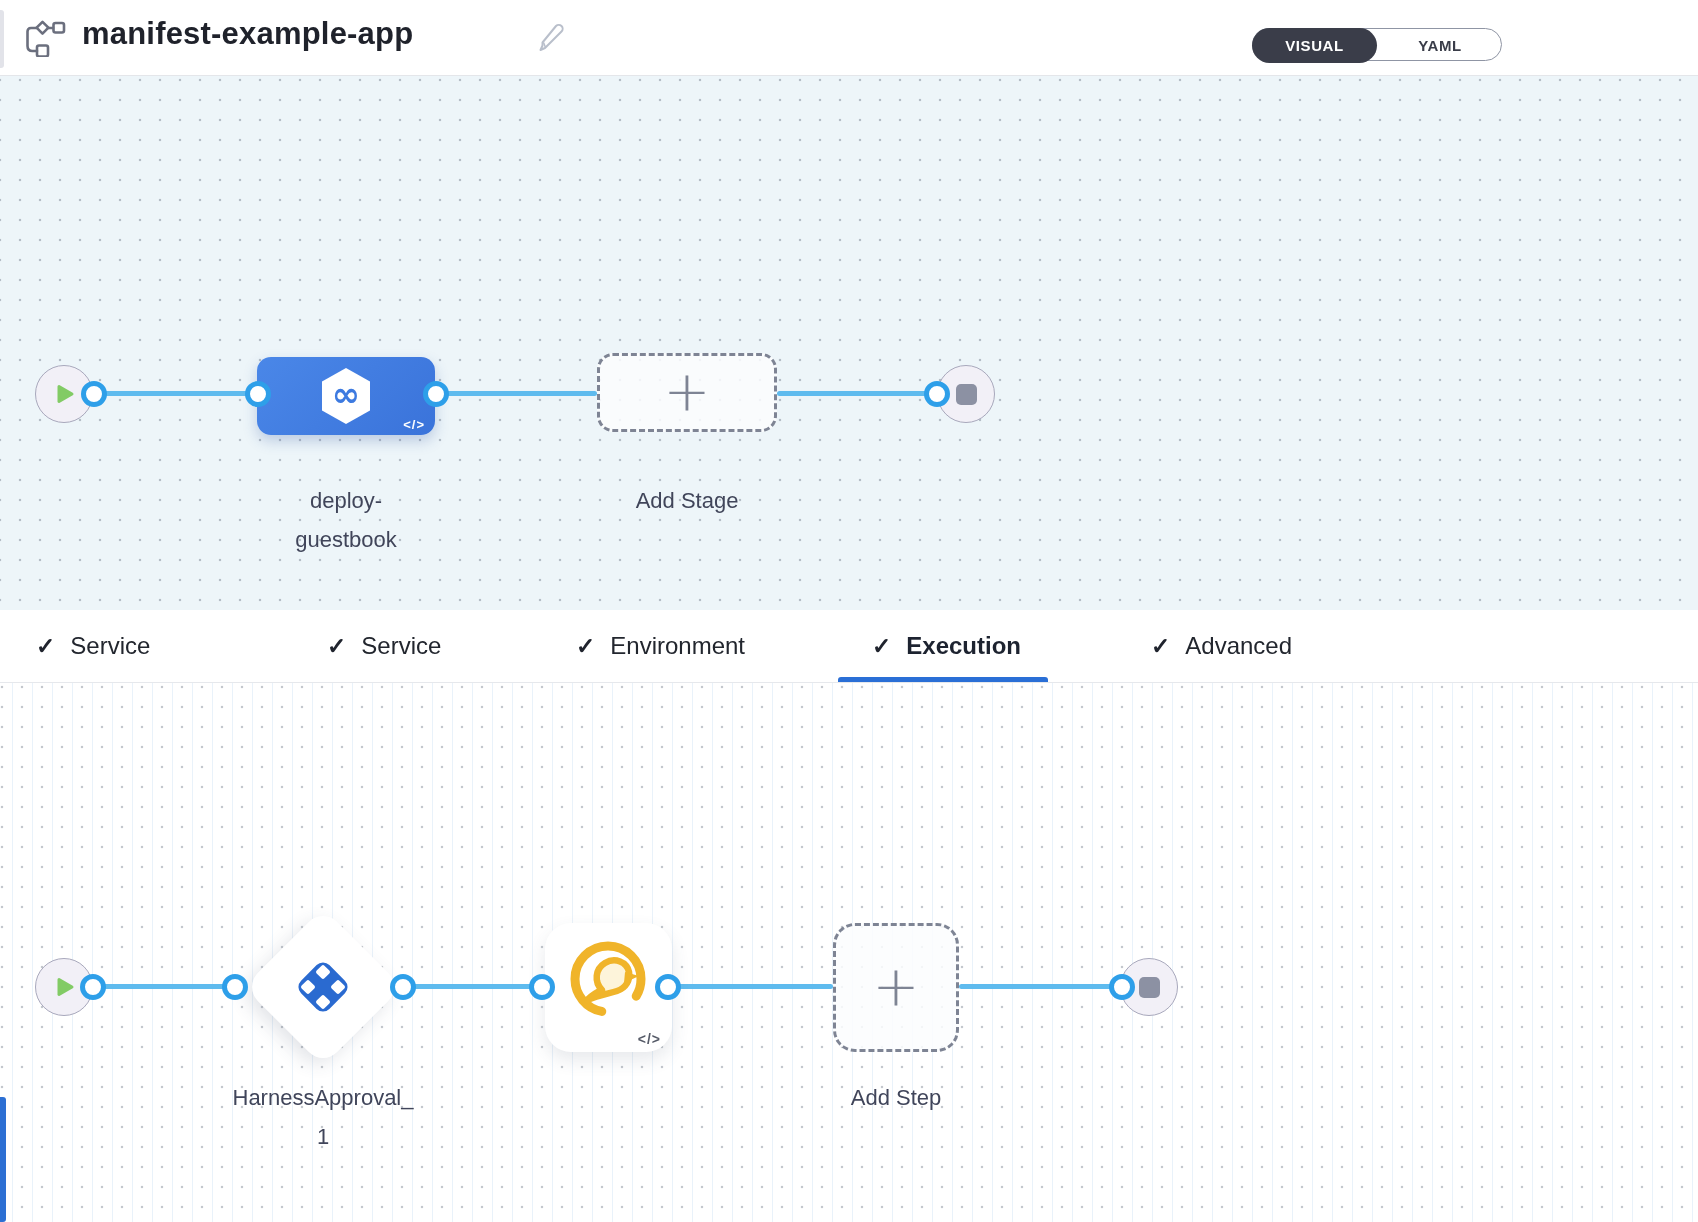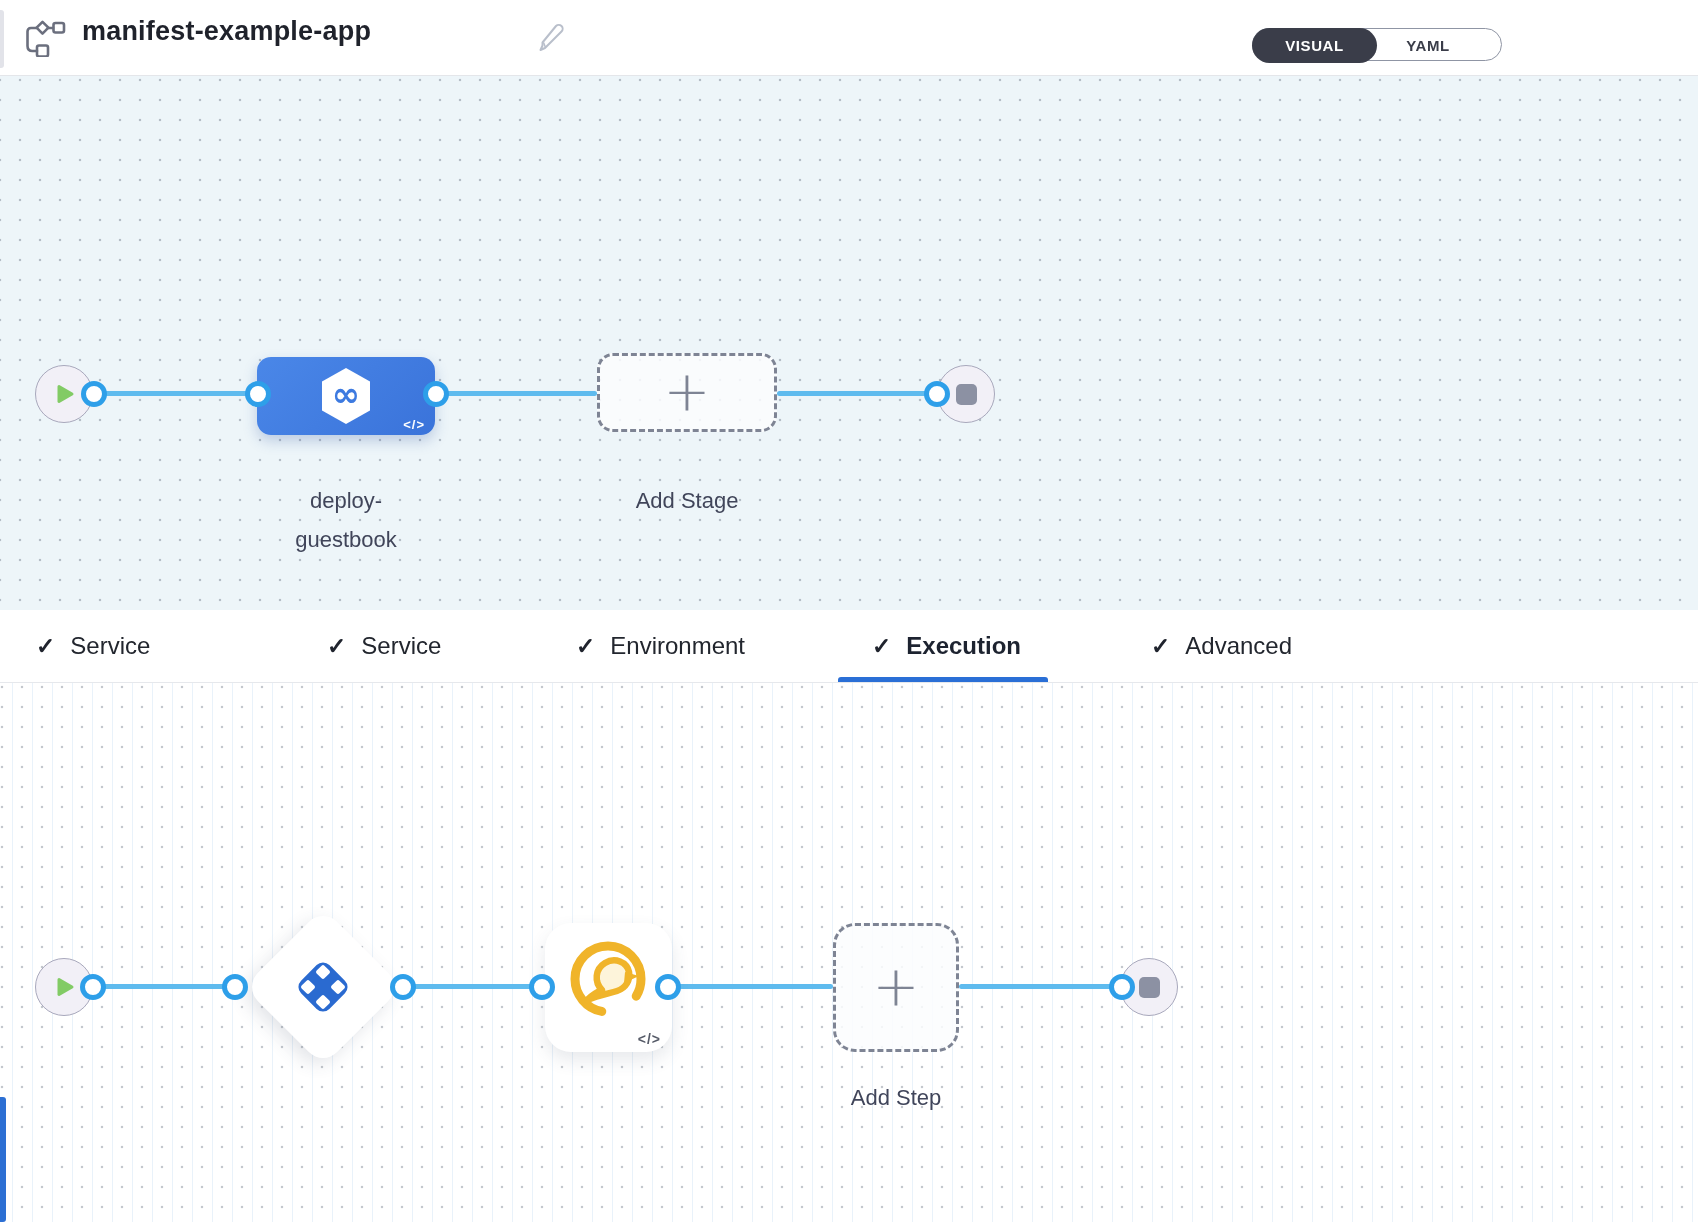--- a/index.html
+++ b/index.html
@@ -6,31 +6,31 @@
   html,body { width:1698px; height:1222px; background:#fff; overflow:hidden;
               font-family:"Liberation Sans", sans-serif; }
   .page { position:relative; width:1698px; height:1222px; }
 
   
   .header { position:absolute; left:0; top:0; width:1698px; height:76px;
             background:#fff; border-bottom:1px solid #e4e6ea; z-index:5; }
   .left-sliver { position:absolute; left:0; top:10px; width:4px; height:58px;
                  background:#e2e3e9; border-radius:0 3px 3px 0; }
   .pipe-icon { position:absolute; left:24px; top:19px; }
-  .title { position:absolute; left:82px; top:16px; font-size:27px; font-weight:bold;
+  .title { position:absolute; left:82px; top:16px; font-size:31px; font-weight:bold;
            color:#1f222b; letter-spacing:0.2px; }
   .pencil { position:absolute; left:536px; top:20px; cursor:pointer; }
 
   .toggle { position:absolute; left:1252px; top:20px; width:250px; height:33px;
             border:1.5px solid #8f95a4; border-radius:17px; background:#fff;margin-top:8px; }
   .toggle-visual { position:absolute; left:-1px; top:-1px; width:125px; height:35px;
             background:#3a3d49; border-radius:18px; color:#fff; font-size:15px;
             font-weight:bold; letter-spacing:0.6px; display:flex;
             align-items:center; justify-content:center; cursor:pointer; }
-  .toggle-yaml { position:absolute; left:112px; top:0; width:126px; height:32px;
+  .toggle-yaml { position:absolute; left:124px; top:0; width:126px; height:32px;
             color:#3a3d49; font-size:15px; font-weight:bold; letter-spacing:0.6px;
             display:flex; align-items:center; justify-content:center; cursor:pointer; }
 
   
   .canvas1 { position:absolute; left:0; top:76px; width:1698px; height:534px;
              background-color:#edf5f9;
              background-image:radial-gradient(circle, #b4bdc6 1.4px, transparent 1.6px);
              background-size:20px 20px; background-position:10px 14px; }
   .canvas2 { position:absolute; left:0; top:683px; width:1698px; height:539px;
              background-color:#ffffff;
@@ -220,17 +220,18 @@
       <div class="stopsq"></div>
     </div>
 
     <div class="ring" style="left:80px; top:291px;"></div>
     <div class="ring" style="left:222px; top:291px;"></div>
     <div class="ring" style="left:390px; top:291px;"></div>
     <div class="ring" style="left:529px; top:291px;"></div>
     <div class="ring" style="left:655px; top:291px;"></div>
     <div class="ring" style="left:1109px; top:291px;"></div>
 
+    <div class="node-label" style="left:228px; top:395px; width:190px;">HarnessApproval_1</div>
     <div class="node-label" style="left:796px; top:395px; width:200px;">Add Step</div>
   </div>
 
   <div class="bottom-sliver"></div>
 </div>
 
 </body></html>

